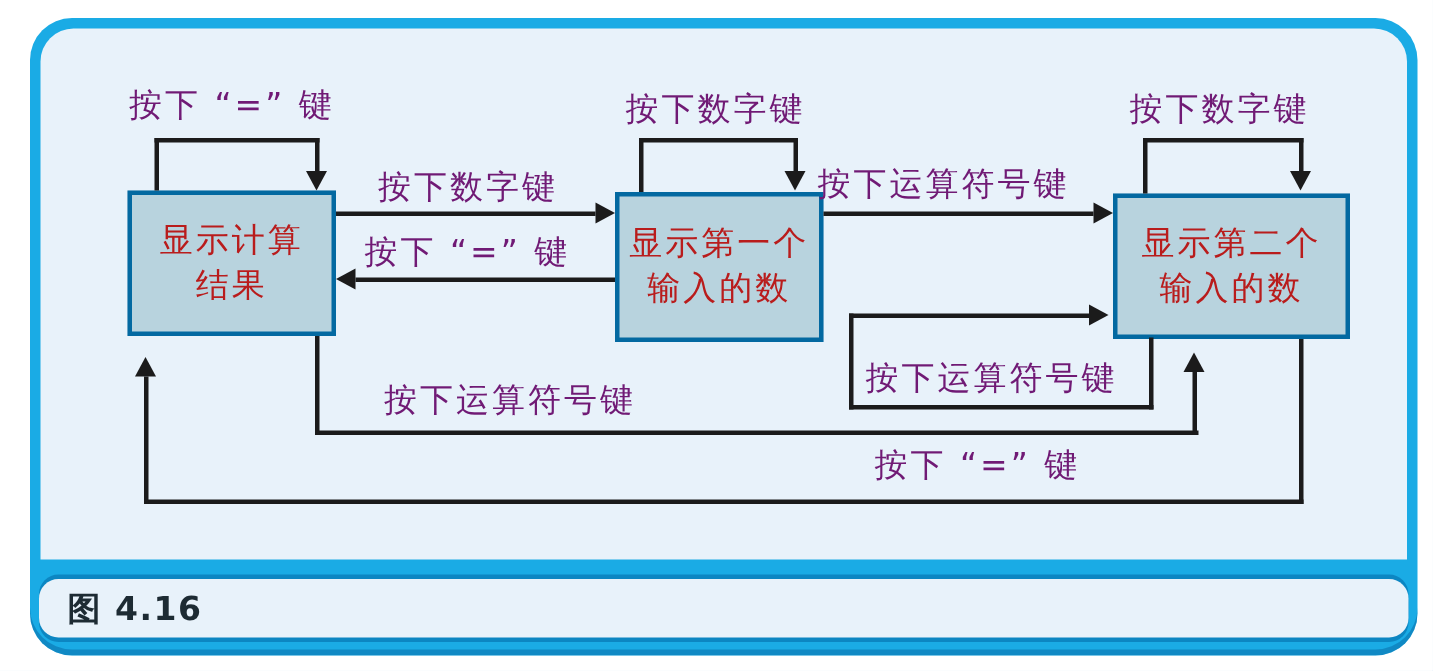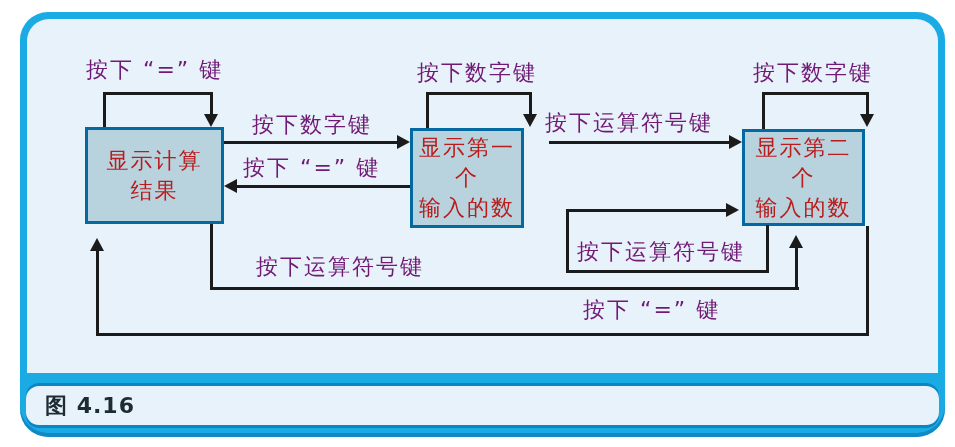--- a/index.html
+++ b/index.html
@@ -55,25 +55,25 @@
 <body>
 
 <div class="stage">
   <div class="frame"></div>
   <div class="panel-diagram"></div>
 
   <div class="state" style="left:85px; top:127px; width:139px; height:97px;">
     <span>显示计算</span>
     <span>结果</span>
   </div>
-  <div class="state" style="left:410px; top:128px; width:114px; height:100px;">
+  <div class="state" style="left:410px; top:128px; width:139px; height:100px;">
     <span>显示第一个</span>
     <span>输入的数</span>
   </div>
-  <div class="state" style="left:742px; top:129px; width:123px; height:97px;">
+  <div class="state" style="left:742px; top:129px; width:158px; height:97px;">
     <span>显示第二个</span>
     <span>输入的数</span>
   </div>
 
   <div class="ln" style="left:103px; top:92px; width:3px;  height:35px;"></div>
   <div class="ln" style="left:103px; top:92px; width:110px; height:3px;"></div>
   <div class="ln" style="left:210px; top:92px; width:3px;  height:22px;"></div>
   <div class="ar ar-d" style="left:204px; top:114px;"></div>
   <div class="lbl" style="left:86px; top:55px;">按下 “=” 键</div>
 

